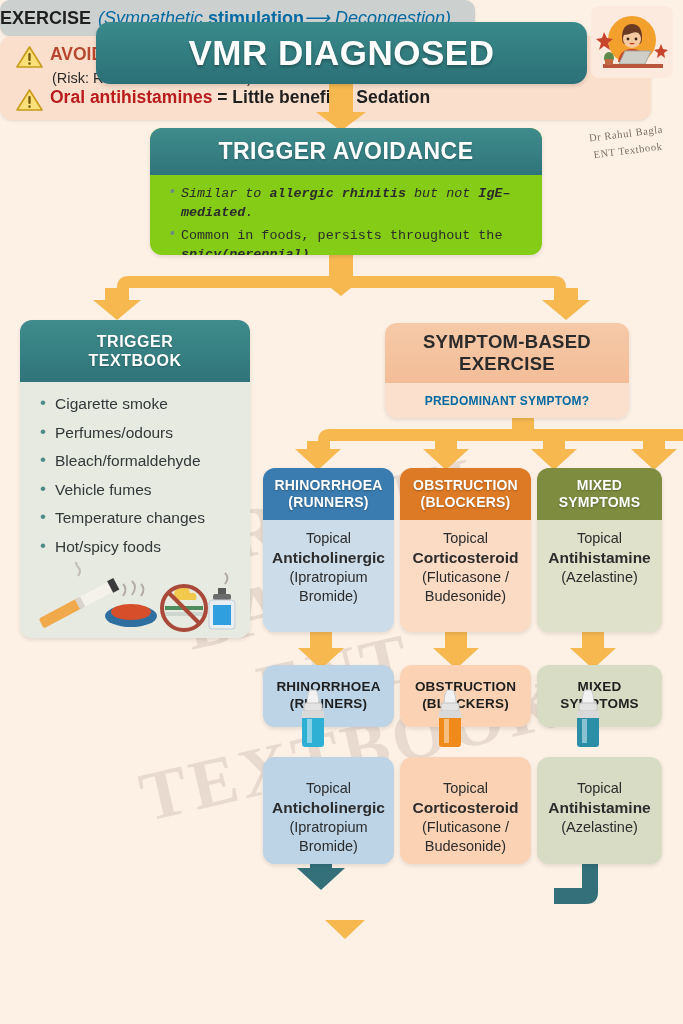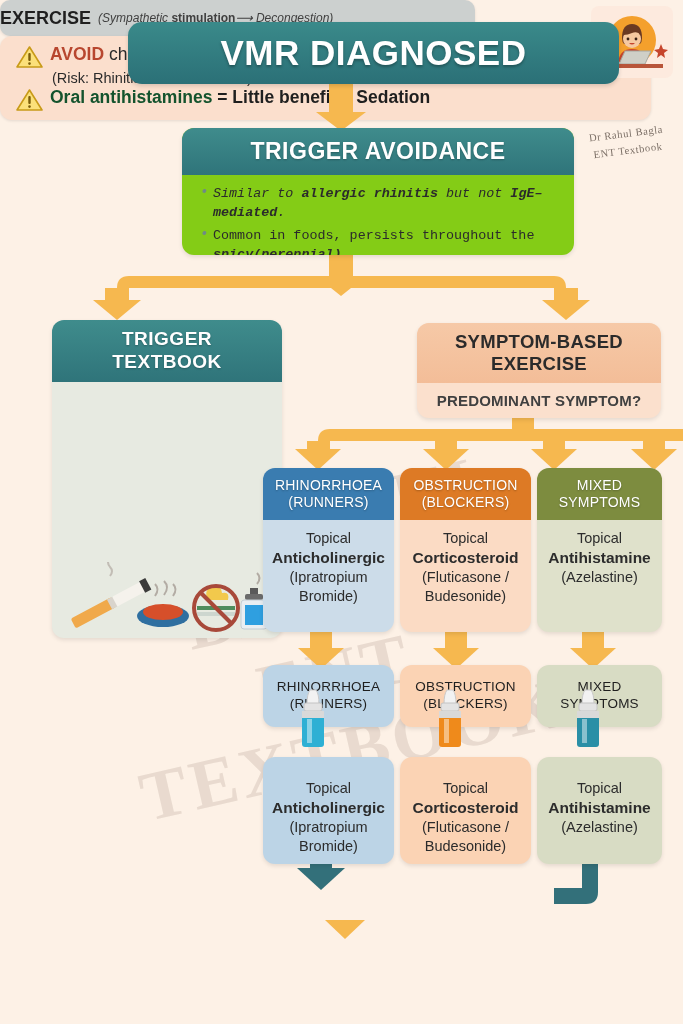--- a/index.html
+++ b/index.html
@@ -18,21 +18,21 @@
     width:560px; height:260px;
     pointer-events:none; z-index:1;
     transform:rotate(-13deg);
     color:#d9c9bd; opacity:.55;
     font-family:"Liberation Serif", serif;
     font-size:70px; font-weight:700; letter-spacing:4px;
     line-height:1.12; text-align:center;
   }
 
   
-  .box { position:absolute; border-radius:12px; z-index:3;margin-left:32px; }
+  .box { position:absolute; border-radius:12px; z-index:3; }
   .hdr {
     font-weight:700; color:#ffffff; text-align:center;
     letter-spacing:.5px;
     text-shadow:0 1px 2px rgba(0,0,0,.25);
   }
 
   
   #title-box {
     left:96px; top:22px; width:491px; height:62px;
     background:linear-gradient(180deg,#3a8a8a 0%,#2b7077 100%);
@@ -79,21 +79,21 @@
 
   
   #ta-left {
     left:20px; top:320px; width:230px; height:318px;
     background:#e7eae1; overflow:hidden;
     box-shadow:0 2px 4px rgba(0,0,0,.10);
   }
   #ta-left .cap {
     height:62px; background:linear-gradient(180deg,#3f8c8c 0%,#2f747a 100%);
     display:flex; flex-direction:column; align-items:center; justify-content:center;
-    font-size:19px; line-height:1.2;
+    font-size:16px; line-height:1.2;
   }
   #ta-left ul { list-style:none; padding:14px 0 0 20px; position:relative; z-index:2;}
   #ta-left li {
     font-size:15.5px; color:#33383a; line-height:1.0; margin-bottom:13px;
     padding-left:15px; position:relative;
   }
   #ta-left li::before {
     content:"•"; position:absolute; left:0; top:-2px; color:#4d8a88; font-size:17px;
   }
   .trigger-icons { position:absolute; left:8px; bottom:6px; width:214px; height:70px; }
@@ -105,66 +105,66 @@
     box-shadow:0 2px 4px rgba(0,0,0,.10);
   }
   #sbt .cap {
     height:60px; background:linear-gradient(180deg,#f6c9a7 0%,#f3bd98 100%);
     display:flex; flex-direction:column; align-items:center; justify-content:center;
     font-size:18.5px; line-height:1.2; color:#2b2b2b; font-weight:700;
     text-shadow:none; letter-spacing:.3px;
   }
   #sbt .sub {
     height:35px; display:flex; align-items:center; justify-content:center;
-    font-size:15px; font-weight:700; color:#404040; letter-spacing:.2px;
+    font-size:12px; font-weight:700; color:#0369a1; letter-spacing:.2px;
   }
 
   
   .tcol { position:absolute; border-radius:12px; overflow:hidden; z-index:3;
           box-shadow:0 2px 4px rgba(0,0,0,.10); }
   .tcol .cap {
     display:flex; flex-direction:column; align-items:center; justify-content:center;
-    font-size:14px; font-weight:400; color:#fff; line-height:1.24;
+    font-size:14px; font-weight:700; color:#fff; line-height:1.24;
     text-shadow:0 1px 2px rgba(0,0,0,.28); letter-spacing:.2px;
   }
   .tcol .body {
     padding:9px 5px 7px; text-align:center; font-size:14.5px;
     color:#2c2c2c; line-height:1.30;
   }
   .tcol .body .b { font-weight:700; font-size:15.5px; display:block; }
 
   
   .tcol.plain .cap { color:#1f1f1f; text-shadow:none; font-size:13.5px; }
 
   
   #exercise {
     left:97px; top:884px; width:475px; height:36px;
     background:#ccd0cf; border-radius:10px; z-index:3;
     display:flex; align-items:center; 
     box-shadow:0 1px 3px rgba(0,0,0,.10);
   }
   #exercise .lbl { font-size:18px; font-weight:700; color:#1f1f1f; }
-  #exercise .sub { font-size:12px; font-style:italic; color:#404040; margin-left:7px; }
+  #exercise .sub { font-size:18px; font-style:italic; color:#0369a1; margin-left:7px; }
   #exercise .sub .bb { font-weight:700; font-style:normal; }
 
   
   #warnbox {
     left:16px; top:936px; width:651px; height:84px;
     background:#fbdfcd; border-radius:12px; z-index:3;
     box-shadow:0 1px 3px rgba(0,0,0,.10);
     padding:9px 0 0 16px;
   }
   .wrow { display:flex; align-items:flex-start; }
   .wtext { margin-left:7px; }
   .l1 { font-size:17.5px; line-height:1.12; }
   .l1 .red { color:#b8472f; font-weight:700; }
   .l1 .blk { color:#2b2b2b; font-weight:400; }
   .l2 { font-size:14.5px; color:#2b2b2b; margin-left:36px; margin-top:1px; }
   .l3 { font-size:17.5px; line-height:1.12; }
-  .l3 .red { color:#14532d; font-weight:700; }
+  .l3 .red { color:#b91c1c; font-weight:700; }
   .l3 .blk { color:#1f1f1f; font-weight:700; }
 
   svg.layer { position:absolute; left:0; top:0; width:683px; height:1024px; z-index:2; pointer-events:none; }
   svg.layer.top { z-index:5; }
 </style>
 </head>
 <body>
 
 <div class="page">
 
@@ -244,20 +244,28 @@
         <span class="nonit">Common in foods, persists throughout the </span><b>spicy</b><b>(perennial)</b><span class="nonit">.</span>
       </li>
     </ul>
   </div>
 
   <div class="box" id="ta-left">
     <div class="cap hdr">
       <div>TRIGGER</div>
       <div>TEXTBOOK</div>
     </div>
+    <ul>
+      <li>Cigarette smoke</li>
+      <li>Perfumes/odours</li>
+      <li>Bleach/formaldehyde</li>
+      <li>Vehicle fumes</li>
+      <li>Temperature changes</li>
+      <li>Hot/spicy foods</li>
+    </ul>
     <svg class="trigger-icons" viewBox="0 0 214 70">
 
       <g>
         <g transform="rotate(-28 55 40)">
           <rect x="8" y="34" width="46" height="11" rx="2" fill="#f0a94b"></rect>
           <rect x="54" y="34" width="36" height="11" rx="2" fill="#f5f2ec"></rect>
           <rect x="49" y="34" width="6" height="11" fill="#d9d4cc"></rect>
           <rect x="86" y="33" width="7" height="13" fill="#3b3b3b"></rect>
         </g>
         <path d="M50 14 q4 -5 0 -9 q-4 -5 0 -9" stroke="#b9b2aa" stroke-width="2" fill="none" opacity=".8"></path>

